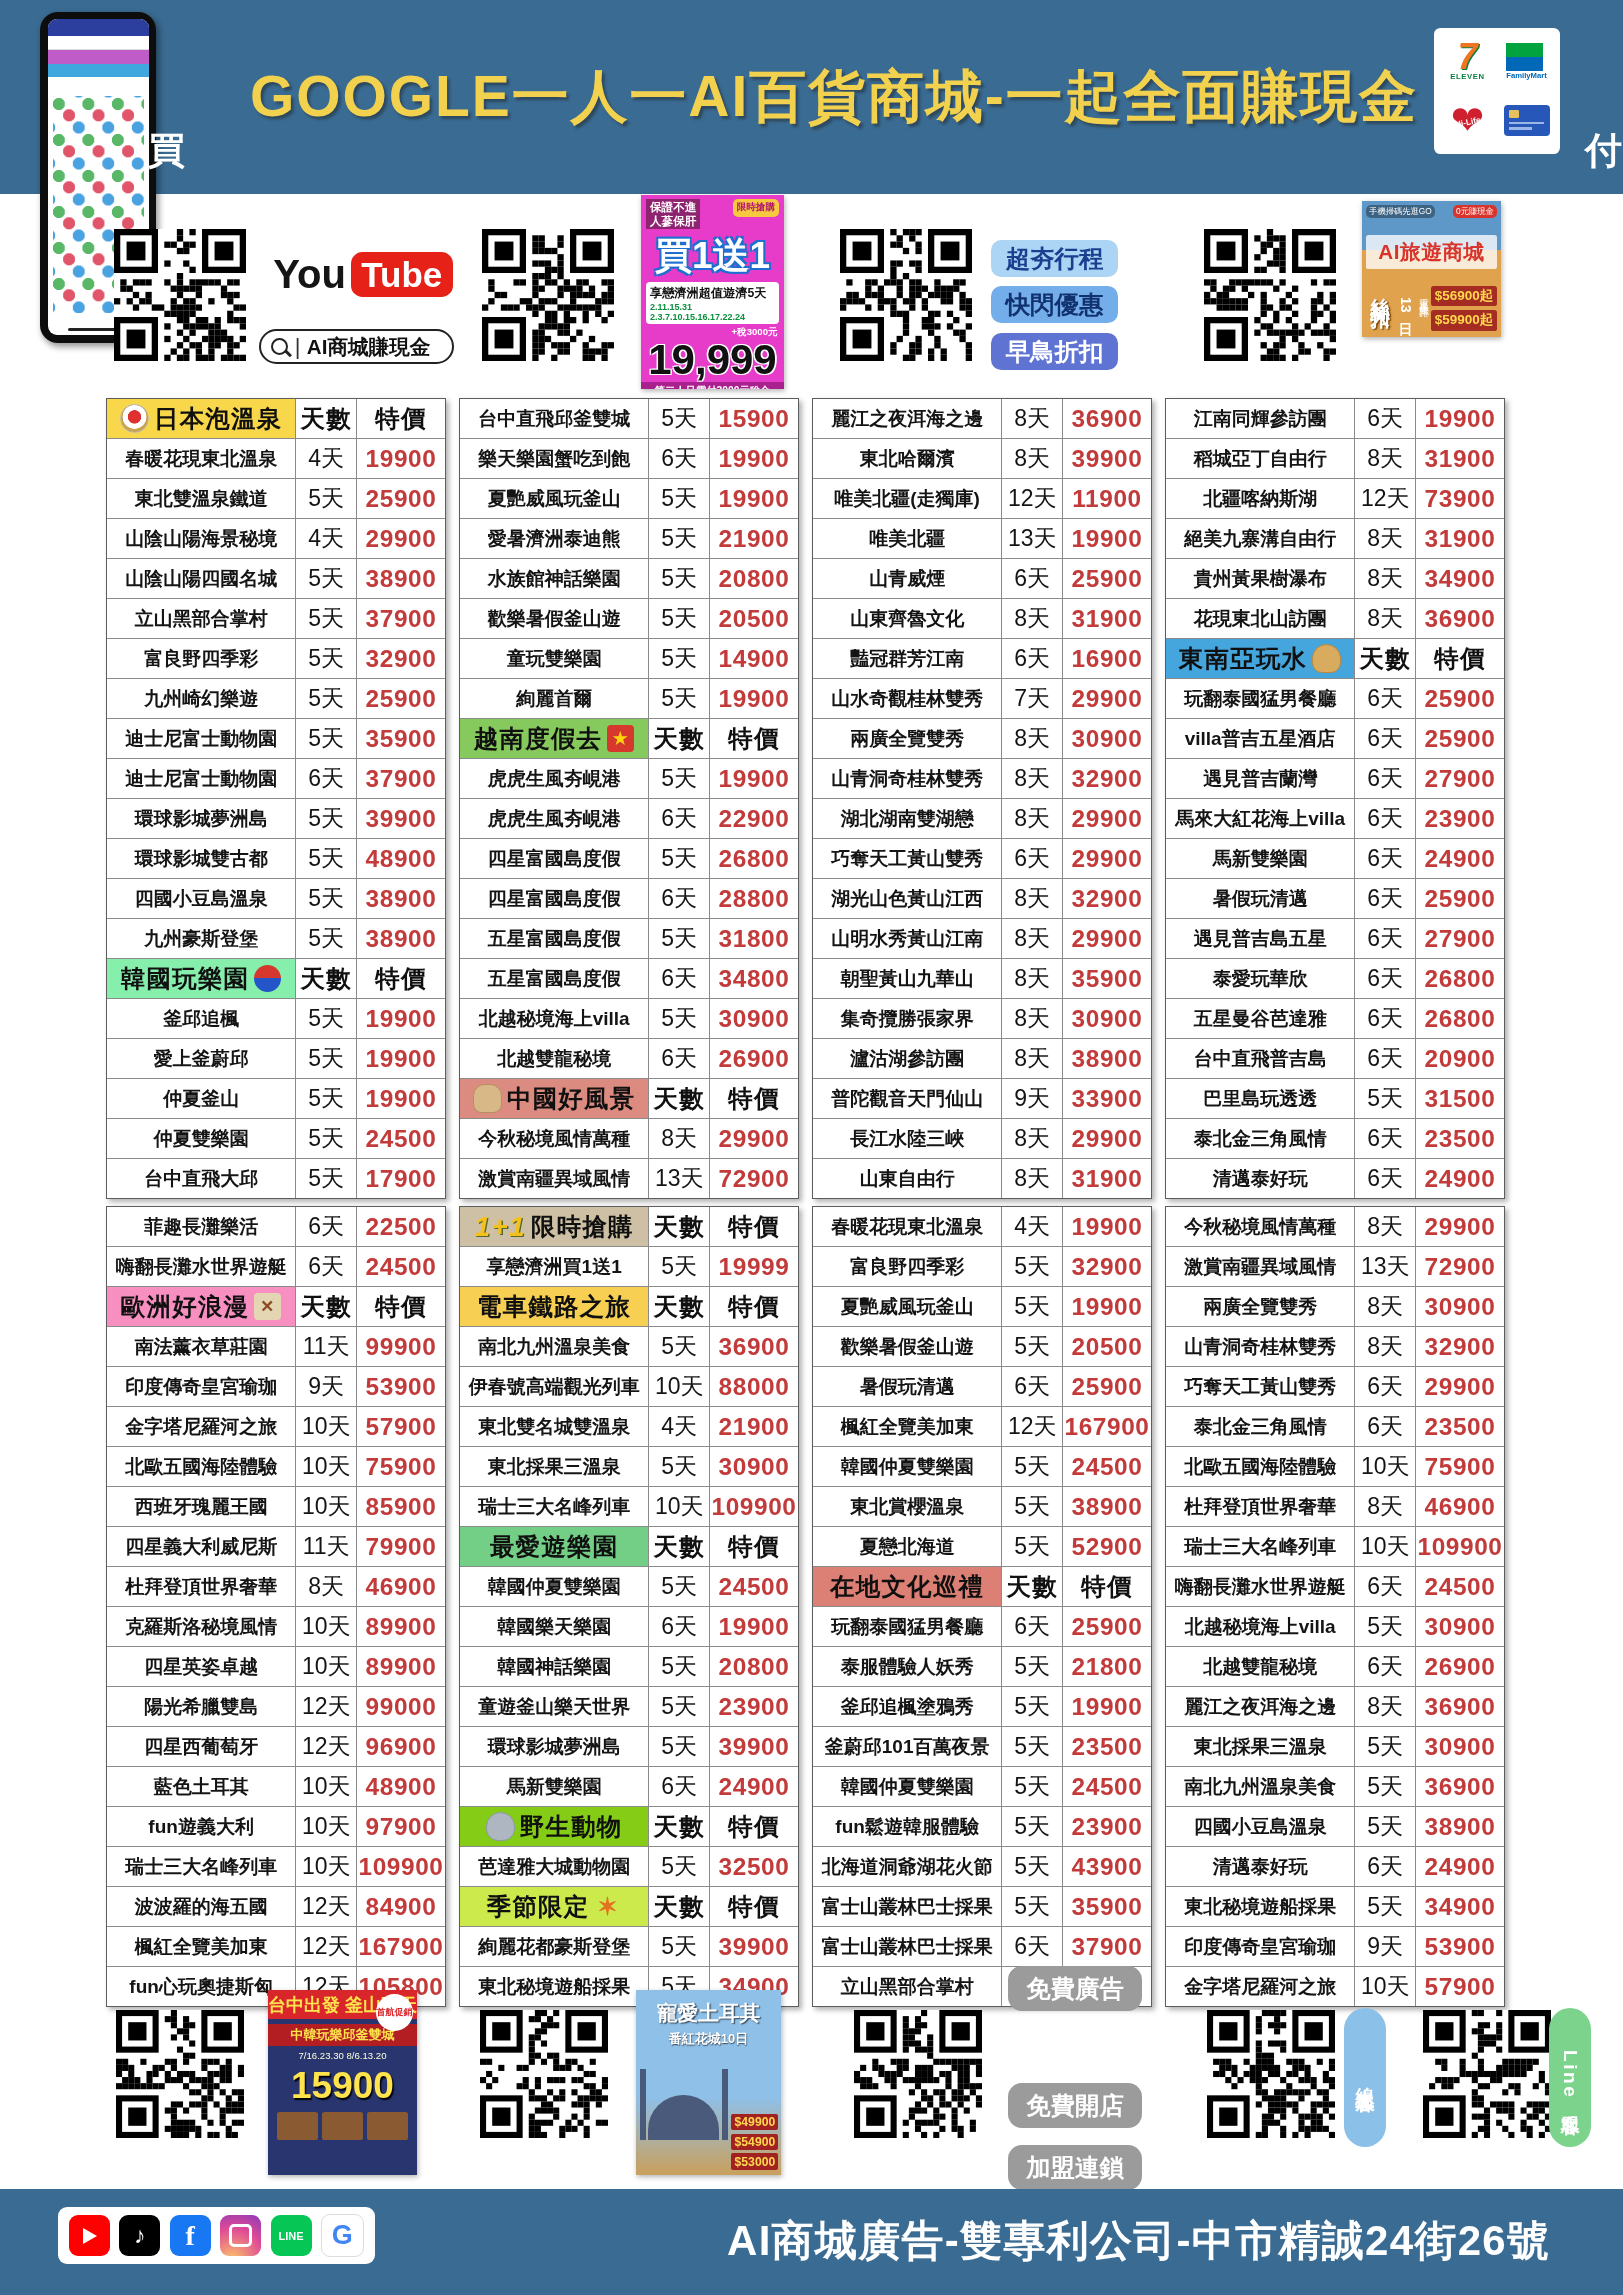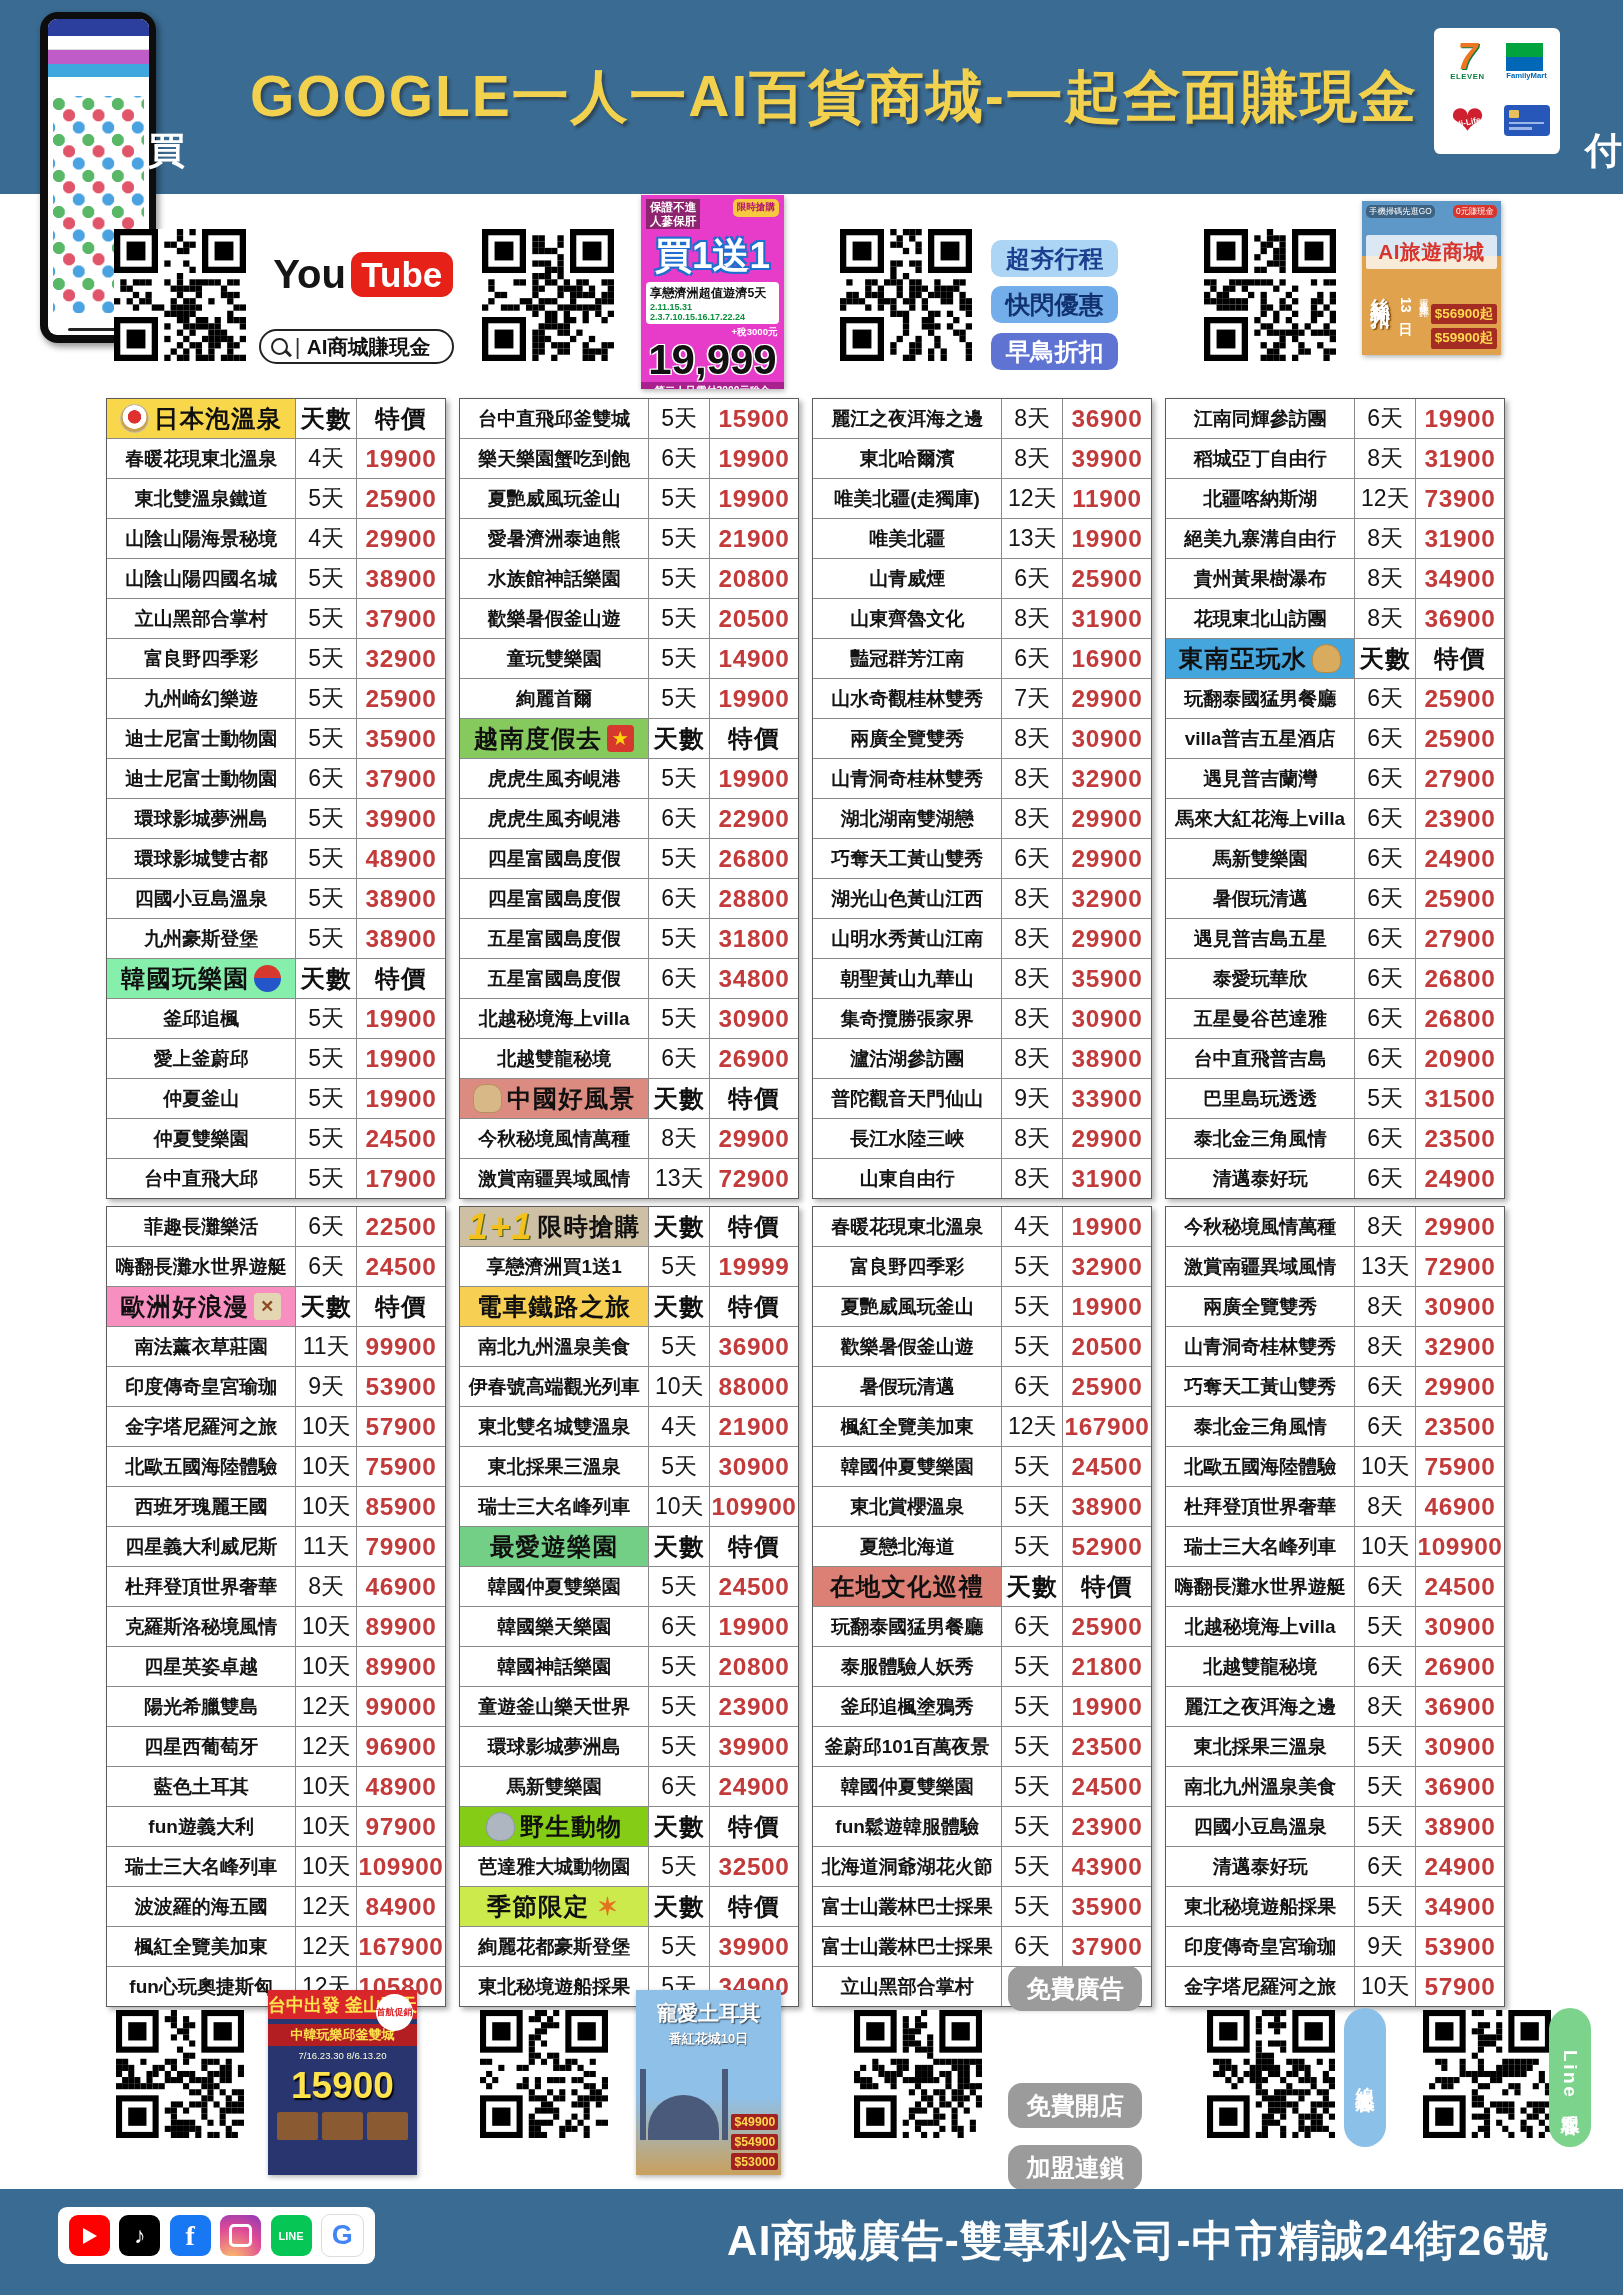--- a/index.html
+++ b/index.html
@@ -70,21 +70,21 @@
   .p-b1g1 .badge{font-size:9.6px;font-weight:800;background:#f6c93f;color:#b3186e;padding:2.6px 3.9px;border-radius:5.1px;height:fit-content;}
   .p-b1g1 .big{font-size:37px;font-weight:900;text-align:center;margin:1.3px 0;color:#ffffff;
         text-shadow:1.9px 1.9px 0 #1f6fd0,-1.9px 1.9px 0 #1f6fd0,1.9px -1.9px 0 #1f6fd0,-1.9px -1.9px 0 #1f6fd0;}
   .p-b1g1 .panel{background:#fff;color:#111;margin:0 5.1px;padding:2.6px 3.9px;border-radius:3.9px;}
   .p-b1g1 .panel .t{font-size:12.2px;font-weight:900;}
   .p-b1g1 .panel .d{font-size:9px;font-weight:700;color:#0a8f3c;}
   .p-b1g1 .tax{font-size:9.6px;text-align:right;padding:1.3px 6.4px 0 0;font-weight:700;}
   .p-b1g1 .price{font-size:42px;font-weight:900;text-align:center;color:#111;line-height:41px;
         text-shadow:1.3px 1.3px 0 #fff,-1.3px 1.3px 0 #fff,1.3px -1.3px 0 #fff,-1.3px -1.3px 0 #fff;}
   .p-b1g1 .note{font-size:10.3px;font-weight:700;text-align:center;background:#a9208f;margin-top:2.6px;padding:1.9px 0;}
-  .p-mall{left:1362px;top:201px;width:139px;height:154px;background:linear-gradient(180deg,#5e98c9 0 36%,#e0a24c 36% 100%);color:#fff;}
+  .p-mall{left:1362px;top:201px;width:139px;height:136px;background:linear-gradient(180deg,#5e98c9 0 36%,#e0a24c 36% 100%);color:#fff;}
   .p-mall .toprow{display:flex;justify-content:space-between;padding:3.9px 3.9px 0 3.9px;}
   .p-mall .tl{font-size:8.3px;background:rgba(0,0,0,.35);padding:1.3px 3.2px;border-radius:5.1px;}
   .p-mall .tr{font-size:8.3px;background:#d8342c;padding:1.3px 3.2px;border-radius:5.1px;}
   .p-mall .title{margin:16.7px 3.9px 0 3.9px;background:rgba(255,255,255,.78);color:#d8342c;font-size:20.6px;font-weight:900;
         text-align:center;padding:3px 0;border-radius:2.6px;letter-spacing:0.6px;}
   .p-mall .vert1{position:absolute;left:5.1px;top:82px;writing-mode:vertical-rl;font-size:19px;font-weight:900;color:#fff;
         text-shadow:1.3px 1.3px 1.3px #7a4708;letter-spacing:3.9px;}
   .p-mall .days{position:absolute;left:35px;top:96px;writing-mode:vertical-rl;font-size:14px;font-weight:800;color:#fff;}
   .p-mall .vert2{position:absolute;left:55px;top:90px;writing-mode:vertical-rl;font-size:9.6px;color:#fff;letter-spacing:1.9px;}
   .p-mall .prices{position:absolute;right:3.9px;bottom:6.4px;text-align:right;}
@@ -112,21 +112,21 @@
   #tables-bottom{top:1206px;}
   .tcol{width:340px;border:1.9px solid #5d5d5d;background:#fff;box-shadow:2.6px 2.6px 5.1px rgba(0,0,0,.3);box-sizing:border-box;}
   .trow{display:flex;height:39px;border-top:1.3px solid #8a8a8a;}
   .trow:first-child{border-top:none;}
   .tc{display:flex;align-items:center;justify-content:center;box-sizing:border-box;overflow:hidden;white-space:nowrap;}
   .c-name{flex:0 0 56%;border-right:1.3px solid #8a8a8a;font-size:19px;font-weight:600;color:#141414;padding:0 2.6px;}
   .c-days{flex:0 0 18%;border-right:1.3px solid #8a8a8a;font-size:23px;color:#141414;}
   .c-price{flex:0 0 26%;font-size:24.4px;font-weight:800;color:#c23a3a;letter-spacing:0.6px;}
   .hrow .hname{font-size:24.4px;font-weight:900;letter-spacing:1.3px;color:#101010;}
   .hrow .hcell{font-size:24.4px;font-weight:900;color:#101010;letter-spacing:1.3px;}
-  .pfx{font-style:italic;font-weight:900;color:#f3c01c;text-shadow:1.3px 1.3px 0 #55682c;font-size:36px;margin-right:5.1px;}
+  .pfx{font-style:italic;font-weight:900;color:#f3c01c;text-shadow:1.3px 1.3px 0 #55682c;font-size:28px;margin-right:5.1px;}
   .ic{display:inline-flex;align-items:center;justify-content:center;vertical-align:middle;margin-right:5.1px;
       width:27px;height:27px;font-size:16.7px;flex:0 0 auto;}
   .ic.r{margin:0 0 0 5.1px;}
   .ic-japan{background:radial-gradient(circle at 50% 44%,#e03131 0 6.4px,#fff 7px 11.6px,#caa14e 12.2px);border-radius:50%;border:1.3px solid #bbb;}
   .ic-korea{background:linear-gradient(180deg,#d6382e 50%,#2456c9 50%);border-radius:50%;}
   .ic-vietnam{background:#d6382e;color:#ffd50a;border-radius:3.9px;}
   .ic-steamer{background:#d8b887;border-radius:40% 40% 30% 30%;border:1.3px solid #b3905d;}
   .ic-buddha{background:#d9ab5e;border-radius:50% 50% 35% 35%;border:1.3px solid #b98a3e;}
   .ic-windmill{background:#e4d6b2;color:#8a4b23;border-radius:3.9px;font-weight:900;}
   .ic-elephant{background:#aeb6c2;border-radius:50% 50% 42% 42%;border:1.3px solid #8d98a8;}

